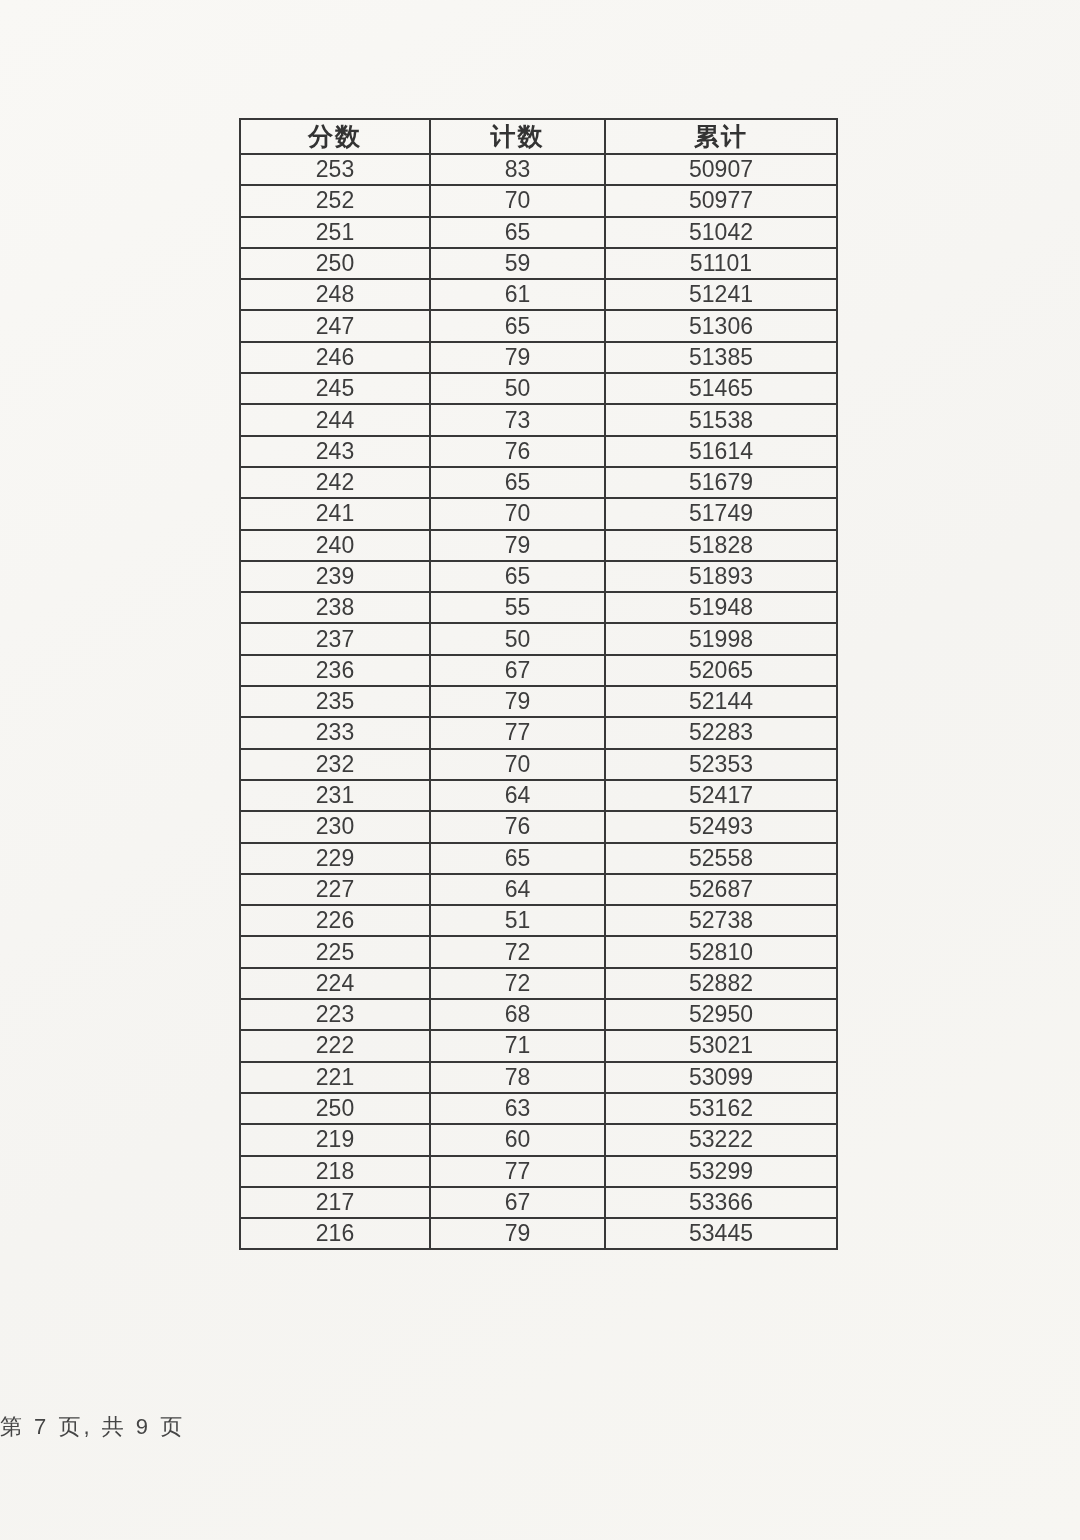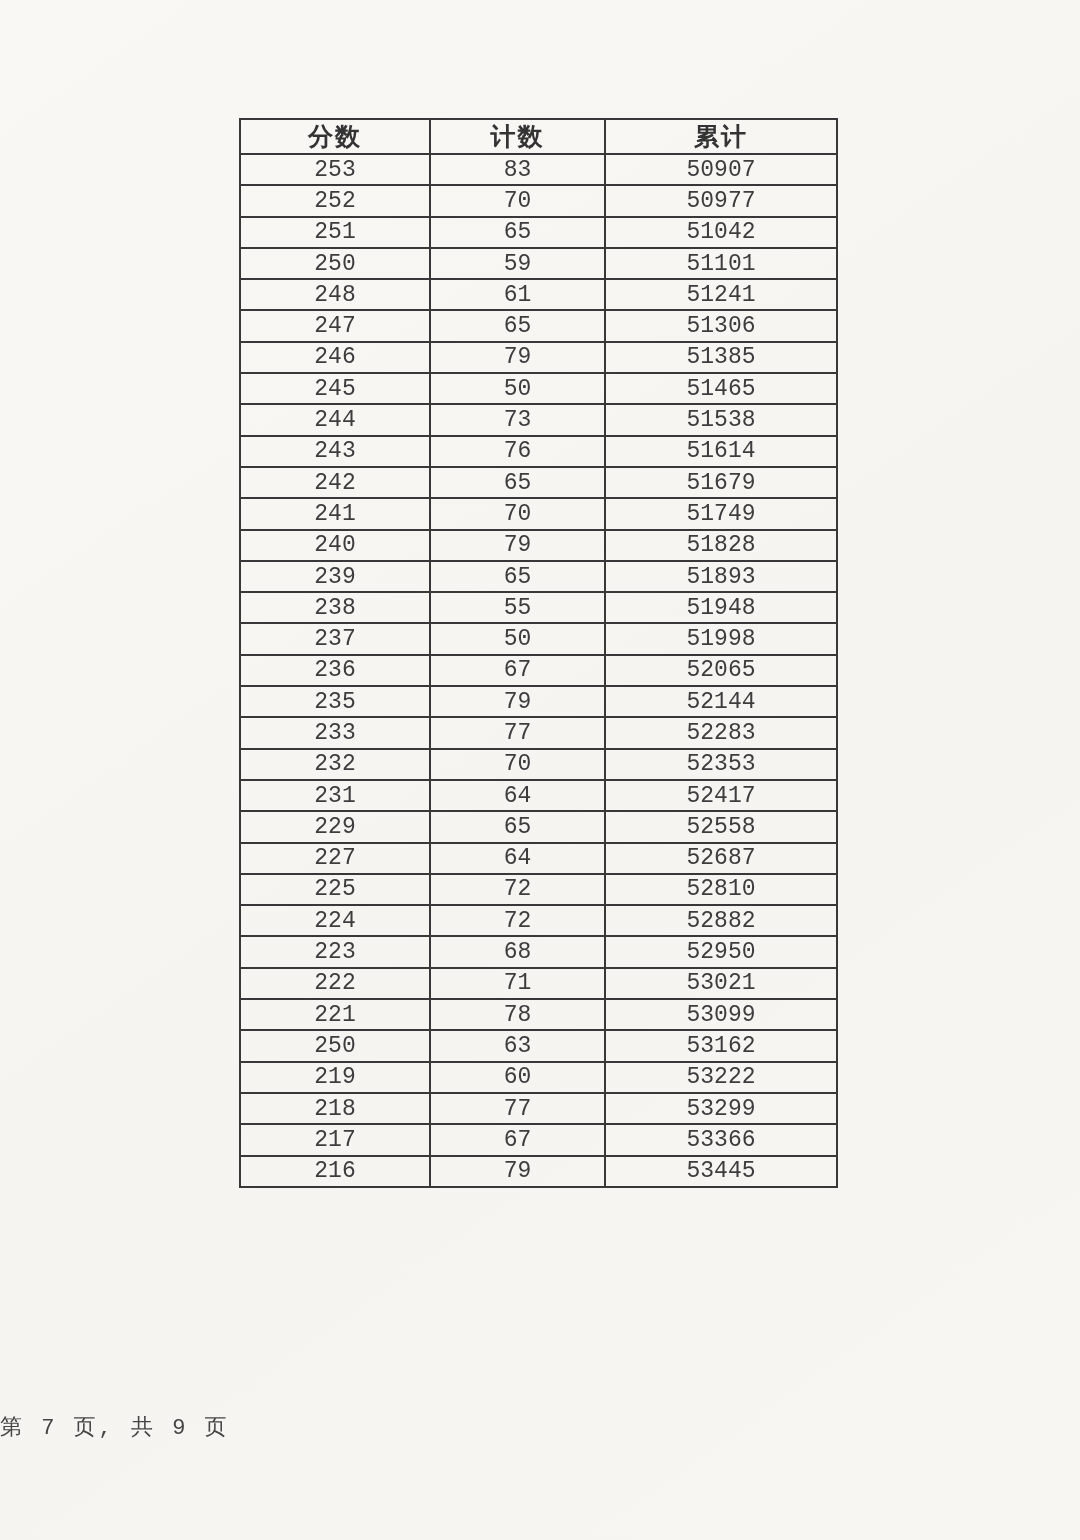--- a/index.html
+++ b/index.html
@@ -6,21 +6,21 @@
     margin: 0;
     padding: 0;
     background: #f7f6f3;
   }
   .page {
     position: relative;
     width: 1080px;
     height: 1540px;
     background: linear-gradient(145deg, #f9f8f5 0%, #f5f4f1 55%, #f7f6f2 100%);
     overflow: hidden;
-    font-family: Liberation Mono, monospace;
+    font-family: Liberation Sans, sans-serif;
   }
   table.score-table {
     position: absolute;
     left: 239px;
     top: 118px;
     width: 597px;
     border-collapse: collapse;
     table-layout: fixed;
   }
   .score-table col.c1 { width: 190px; }
@@ -176,30 +176,40 @@
           <td>232</td>
           <td>70</td>
           <td>52353</td>
         </tr>
         <tr>
           <td>231</td>
           <td>64</td>
           <td>52417</td>
         </tr>
         <tr>
+          <td>230</td>
+          <td>76</td>
+          <td>52493</td>
+        </tr>
+        <tr>
           <td>229</td>
           <td>65</td>
           <td>52558</td>
         </tr>
         <tr>
           <td>227</td>
           <td>64</td>
           <td>52687</td>
         </tr>
         <tr>
+          <td>226</td>
+          <td>51</td>
+          <td>52738</td>
+        </tr>
+        <tr>
           <td>225</td>
           <td>72</td>
           <td>52810</td>
         </tr>
         <tr>
           <td>224</td>
           <td>72</td>
           <td>52882</td>
         </tr>
         <tr>

